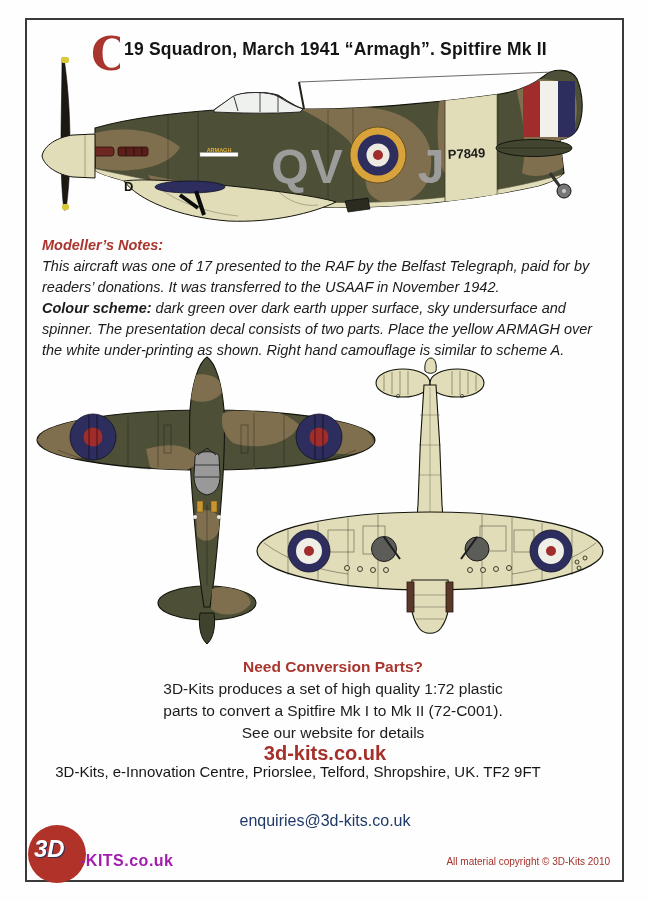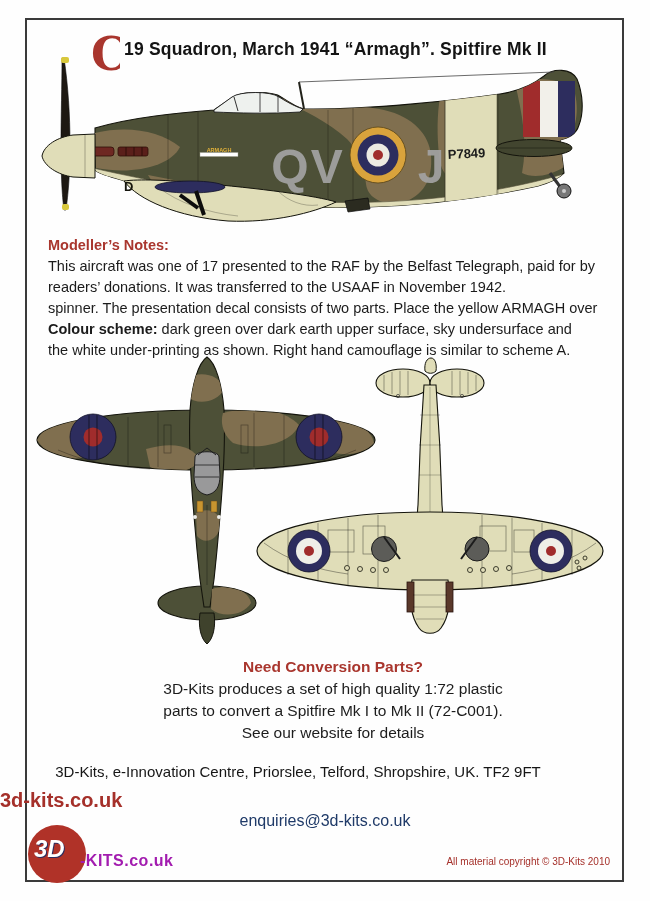--- a/index.html
+++ b/index.html
@@ -3,28 +3,28 @@
 <meta charset="utf-8">
 <style>
   html,body{margin:0;padding:0;background:#ffffff;}
   .page{position:relative;width:650px;height:901px;background:#fefefe;overflow:hidden;
         font-family:"Liberation Sans", sans-serif;color:#1c1c1c;}
   .frame{position:absolute;left:25px;top:18px;width:595px;height:860px;border:2px solid #3a3a3a;}
   .header-c{position:absolute;left:90px;top:30px;width:30px;height:46px;}
   .title{position:absolute;left:124px;top:39px;font-size:17.5px;font-weight:bold;color:#141414;
          white-space:nowrap;letter-spacing:.2px;}
   .side-view{position:absolute;left:28px;top:55px;width:594px;height:180px;}
-  .notes{position:absolute;left:48px;top:235px;width:578px;font-size:14.5px;line-height:21px;color:#1b1b1b;}
+  .notes{position:absolute;left:42px;top:235px;width:578px;font-size:14.5px;line-height:21px;color:#1b1b1b;font-style:italic;}
   .notes-heading{color:#a9362e;font-weight:bold;}
   .nline{white-space:nowrap;}
   .plan-views{position:absolute;left:28px;top:355px;width:594px;height:295px;}
   .conversion{position:absolute;left:8px;top:656px;width:650px;text-align:center;font-size:15.5px;line-height:22px;}
   .conv-heading{color:#a9362e;font-weight:bold;}
   .address{position:absolute;left:0;top:763px;width:596px;text-align:center;font-size:15px;color:#161616;}
-  .website{position:absolute;left:0;top:789px;width:650px;font-size:20px;font-weight:bold;color:#a5302a;}
+  .website{position:absolute;left:0;top:742px;width:650px;text-align:center;font-size:20px;font-weight:bold;color:#a5302a;}
   .email{position:absolute;left:0;top:812px;width:650px;text-align:center;font-size:16px;color:#1f3a68;}
   .copyright{position:absolute;left:0;top:856px;width:610px;text-align:right;font-size:10px;color:#a5302a;}
   .logo{position:absolute;left:28px;top:825px;width:160px;height:62px;}
   .logo-circle{position:absolute;left:0;top:0;width:58px;height:58px;border-radius:50%;background:#b03228;}
   .logo-3d{position:absolute;left:6px;top:10px;font-size:24px;font-weight:bold;font-style:italic;color:#ffffff;
            text-shadow:1px 1px 0 #2d2d5e;}
   .logo-suffix{position:absolute;left:52px;top:27px;font-size:16px;font-weight:bold;color:#a21caf;letter-spacing:.5px;}
 </style>
 </head>
 <body>
@@ -150,22 +150,22 @@
       <line x1="522" y1="118" x2="533" y2="133" stroke="#333" stroke-width="3"></line>
       <circle cx="536" cy="136" r="7" fill="#777" stroke="#111" stroke-width="1"></circle>
       <circle cx="536" cy="136" r="2" fill="#ccc"></circle>
     </g>
   </svg>
 
   <div class="notes">
     <div class="notes-heading nline">Modeller’s Notes:</div>
     <div class="nline">This aircraft was one of 17 presented to the RAF by the Belfast Telegraph, paid for by</div>
     <div class="nline">readers’ donations.  It was transferred to the USAAF in November 1942.</div>
+    <div class="nline"><b>Colour scheme:</b><span> dark green over dark earth upper surface, sky undersurface and</span></div>
     <div class="nline">spinner.  The presentation decal consists of two parts. Place the yellow ARMAGH over</div>
-    <div class="nline"><b>Colour scheme:</b><span> dark green over dark earth upper surface, sky undersurface and</span></div>
     <div class="nline">the white under-printing as shown. Right hand camouflage is similar to scheme A.</div>
   </div>
 
   <svg class="plan-views" viewBox="0 0 594 295">
     <defs>
       <clipPath id="topClip">
         <ellipse cx="178" cy="85" rx="169" ry="30"></ellipse>
         <path d="M179,2 C170,8 164,30 162,55 C160,100 165,150 169,195 C171,220 174,240 176,252 L182,252 C184,240 187,220 189,195 C193,150 198,100 196,55 C194,30 188,8 179,2 Z"></path>
         <ellipse cx="179" cy="248" rx="49" ry="17"></ellipse>
       </clipPath>

